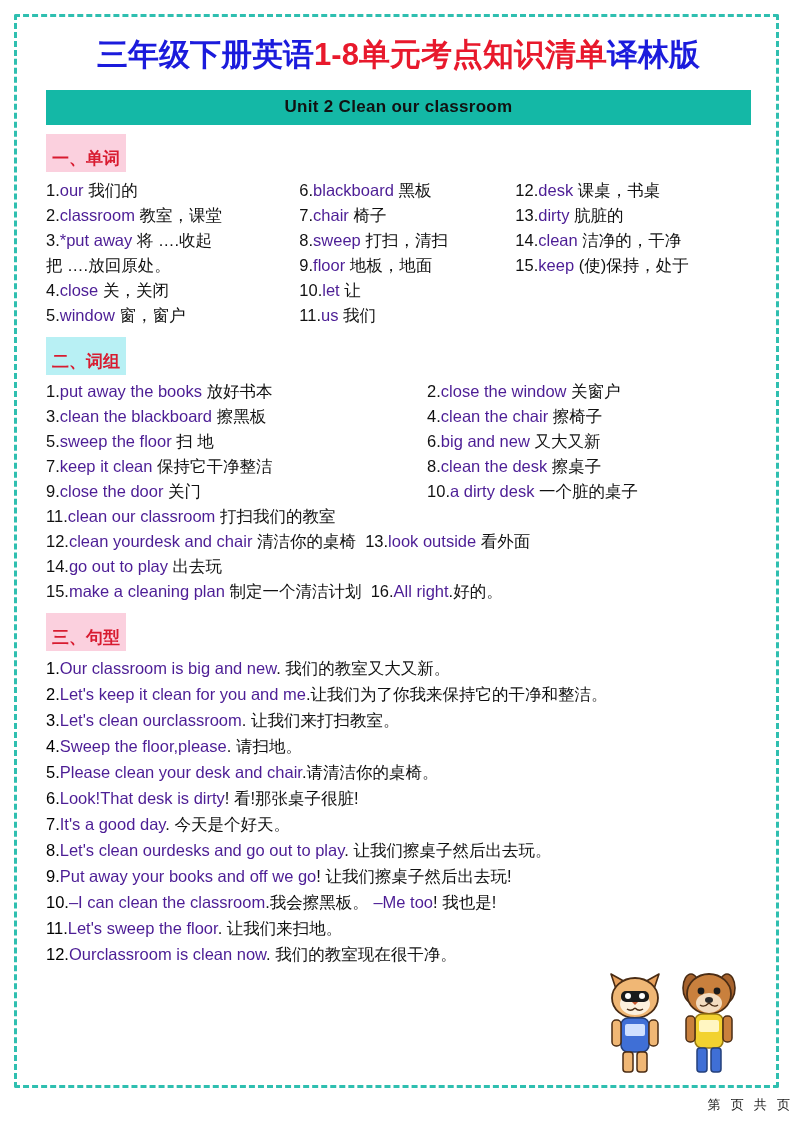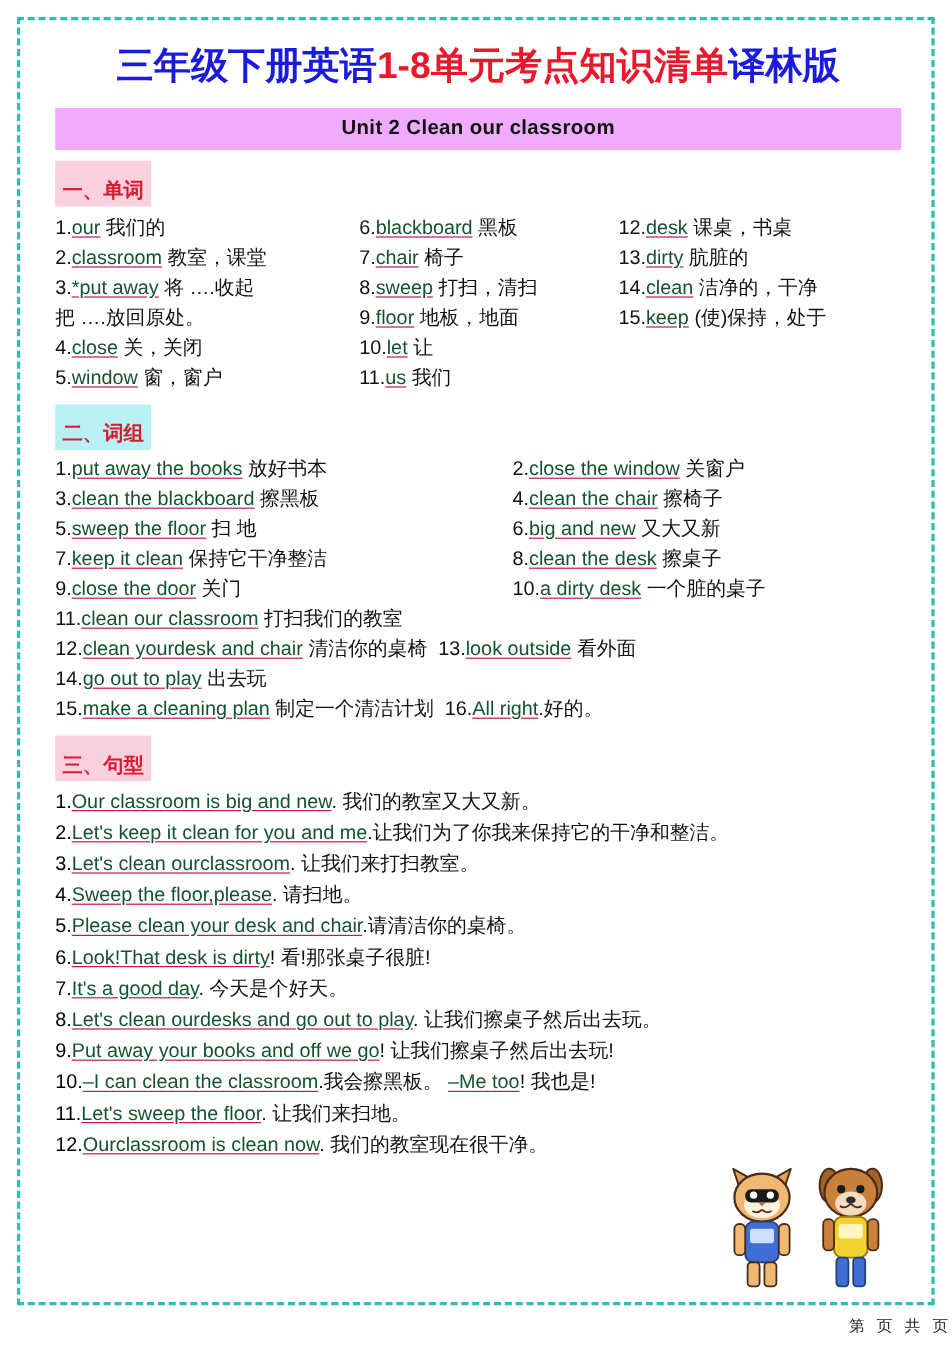--- a/index.html
+++ b/index.html
@@ -43,21 +43,21 @@
     font-weight: bold;
     letter-spacing: 0px;
     color: #1b1bdc;
     margin: 16px 0 14px 0;
     white-space: nowrap;
   }
   .title .red { color: #e8192c; }
   .title .blue { color: #1b1bdc; }
 
   .unit-bar {
-    background: #f0abfc;
+    background: #14b8a6;
     text-align: center;
     font-size: 17px;
     font-weight: bold;
     color: #111;
     padding: 7px 0 8px 0;
     letter-spacing: .3px;
   }
 
   .sec-head {
     display: inline-block;
@@ -70,22 +70,21 @@
   .sec-pink { background: #fbd0de; }
   .sec-cyan { background: #b8f0f4; }
 
   .line {
     font-size: 16.5px;
     line-height: 25px;
     color: #111;
     white-space: nowrap;
   }
   .en {
-    color: #14532d;
-    text-decoration: underline;
+    color: #4c1d95;
     text-decoration-color: #c2185b;
     text-underline-offset: 2px;
   }
   .cn { color: #111; }
 
   
   .words {
     position: relative;
     margin-top: 2px;
   }

